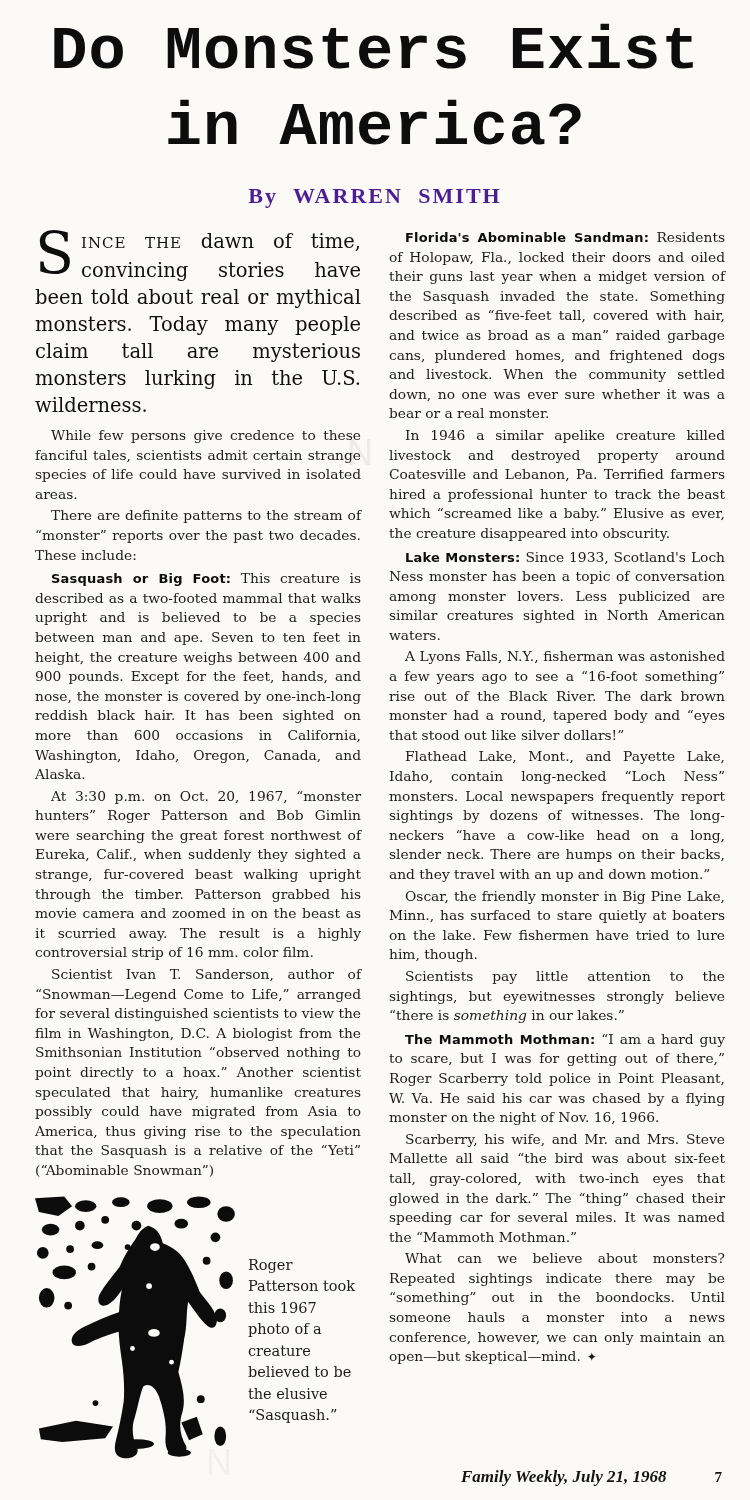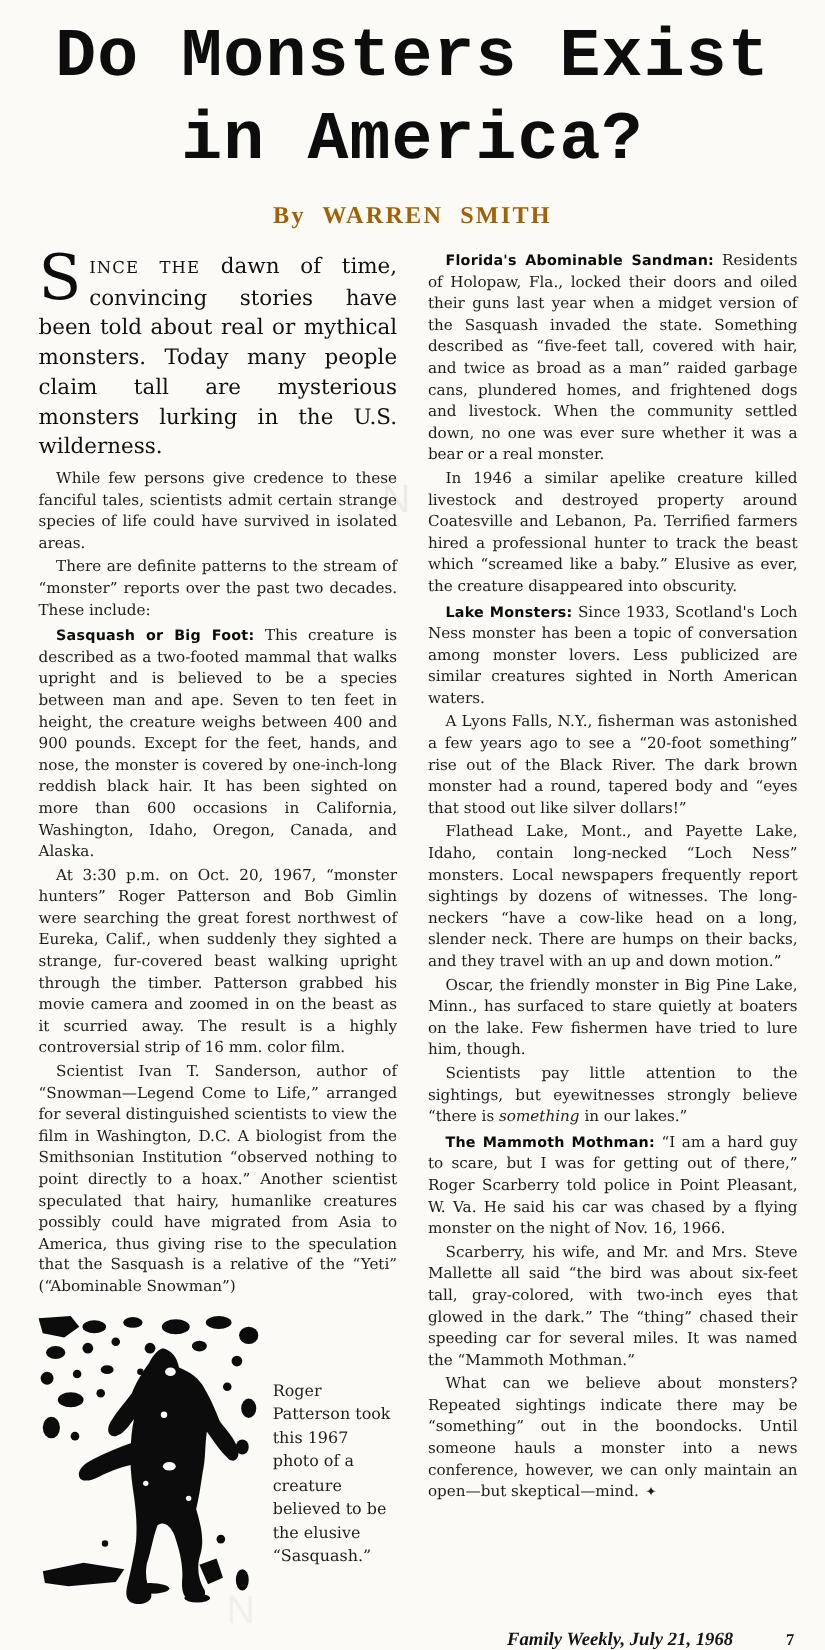--- a/index.html
+++ b/index.html
@@ -9,21 +9,21 @@
     font-family:"DejaVu Serif", serif; color:#1a1a1a;
   }
   
   .title {
     text-align:center; font-family:Liberation Mono, monospace; font-weight:700;
     font-size:62px; line-height:76px; letter-spacing:1px; color:#0d0d0d;
     margin-top:14px;
   }
   .byline {
     text-align:center; font-family:"Liberation Serif", serif; font-weight:700;
-    font-size:22px; letter-spacing:2px; word-spacing:8px; color:#a16207;
+    font-size:22px; letter-spacing:2px; word-spacing:8px; color:#4c1d95;
     margin-top:17px;
   }
   
   .columns { display:flex; margin:19px 25px 0 35px; gap:28px; }
   .col-left  { width:326px; }
   .col-right { width:336px; }
 
   p.body {
     margin:0 0 2px 0; font-size:13.8px; line-height:19.6px;
     text-align:justify; text-indent:16px; color:#1b1b1b;
@@ -46,21 +46,21 @@
   
   .photo-row { display:flex; margin-top:12px; }
   .photo-svg { width:205px; height:272px; display:block; }
   .caption {
     font-size:14.5px; line-height:21.5px;
     padding:62px 0 0 13px; width:116px; color:#1b1b1b;
   }
 
   
   .footer {
-    position:absolute; left:0; right:0; bottom:0;
+    position:absolute; left:0; right:0; bottom:13px;
     display:flex; align-items:baseline;
     font-family:"Liberation Serif", serif;
   }
   .pub { margin-left:auto; font-weight:700; font-style:italic; font-size:17px; color:#141414; }
   .pagenum { font-weight:700; font-size:15px; margin-left:48px; margin-right:28px; color:#141414; }
 
   .watermark {
     position:absolute; font-family:"Liberation Sans", sans-serif;
     font-size:36px; color:#5a5a5a; opacity:0.09; pointer-events:none;
   }
@@ -167,21 +167,21 @@
     </div>
 
     <div class="col-right">
 
       <p class="body headp" style="margin-top:0"><span class="runhead">Florida's Abominable Sandman:</span> <span>Residents of Holopaw, Fla., locked their doors and oiled their guns last year when a midget version of the Sasquash invaded the state. Something described as “five-feet tall, covered with hair, and twice as broad as a man” raided garbage cans, plundered homes, and frightened dogs and livestock. When the community settled down, no one was ever sure whether it was a bear or a real monster.</span></p>
 
       <p class="body"><span>In 1946 a similar apelike creature killed livestock and destroyed property around Coatesville and Lebanon, Pa. Terrified farmers hired a professional hunter to track the beast which “screamed like a baby.” Elusive as ever, the creature disappeared into obscurity.</span></p>
 
       <p class="body headp"><span class="runhead">Lake Monsters:</span> <span>Since 1933, Scotland's Loch Ness monster has been a topic of conversation among monster lovers. Less publicized are similar creatures sighted in North American waters.</span></p>
 
-      <p class="body"><span>A Lyons Falls, N.Y., fisherman was astonished a few years ago to see a “20-foot something” rise out of the Black River. The dark brown monster had a round, tapered body and “eyes that stood out like silver dollars!”</span></p>
+      <p class="body"><span>A Lyons Falls, N.Y., fisherman was astonished a few years ago to see a “16-foot something” rise out of the Black River. The dark brown monster had a round, tapered body and “eyes that stood out like silver dollars!”</span></p>
 
       <p class="body"><span>Flathead Lake, Mont., and Payette Lake, Idaho, contain long-necked “Loch Ness” monsters. Local newspapers frequently report sightings by dozens of witnesses. The long-neckers “have a cow-like head on a long, slender neck. There are humps on their backs, and they travel with an up and down motion.”</span></p>
 
       <p class="body"><span>Oscar, the friendly monster in Big Pine Lake, Minn., has surfaced to stare quietly at boaters on the lake. Few fishermen have tried to lure him, though.</span></p>
 
       <p class="body"><span>Scientists pay little attention to the sightings, but eyewitnesses strongly believe “there is </span><i>something</i><span> in our lakes.”</span></p>
 
       <p class="body headp"><span class="runhead">The Mammoth Mothman:</span> <span>“I am a hard guy to scare, but I was for getting out of there,” Roger Scarberry told police in Point Pleasant, W. Va. He said his car was chased by a flying monster on the night of Nov. 16, 1966.</span></p>
 
       <p class="body"><span>Scarberry, his wife, and Mr. and Mrs. Steve Mallette all said “the bird was about six-feet tall, gray-colored, with two-inch eyes that glowed in the dark.” The “thing” chased their speeding car for several miles. It was named the “Mammoth Mothman.”</span></p>

